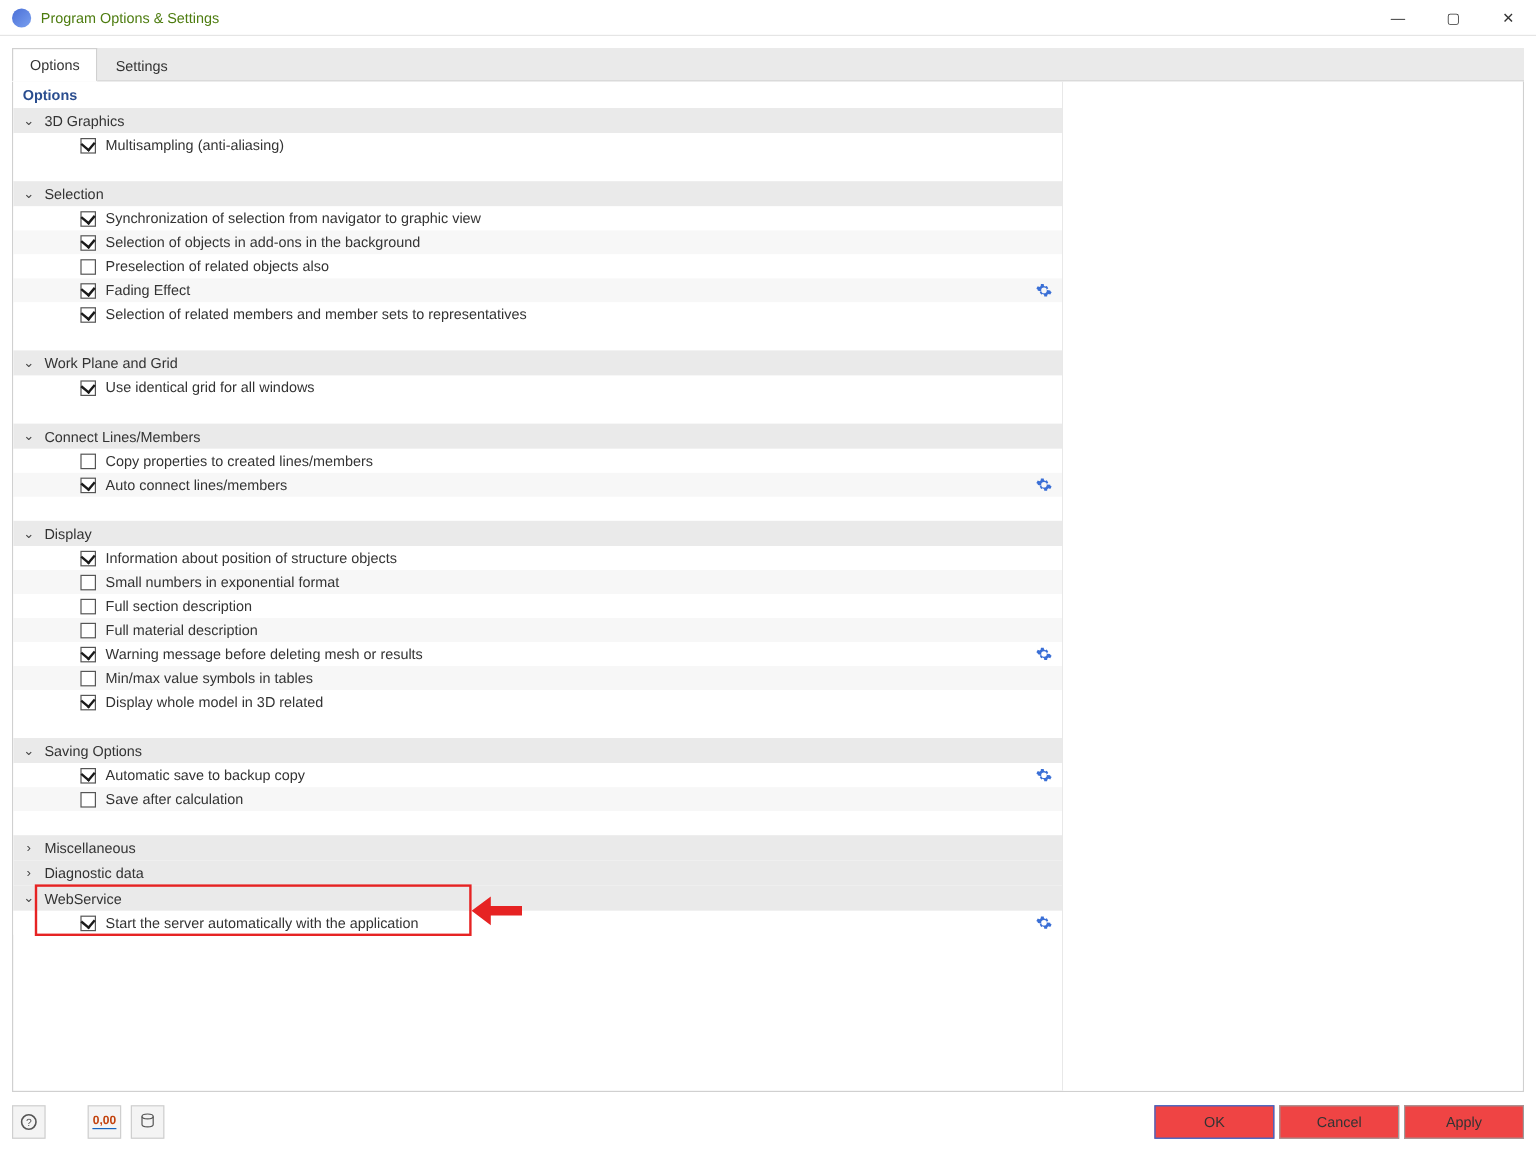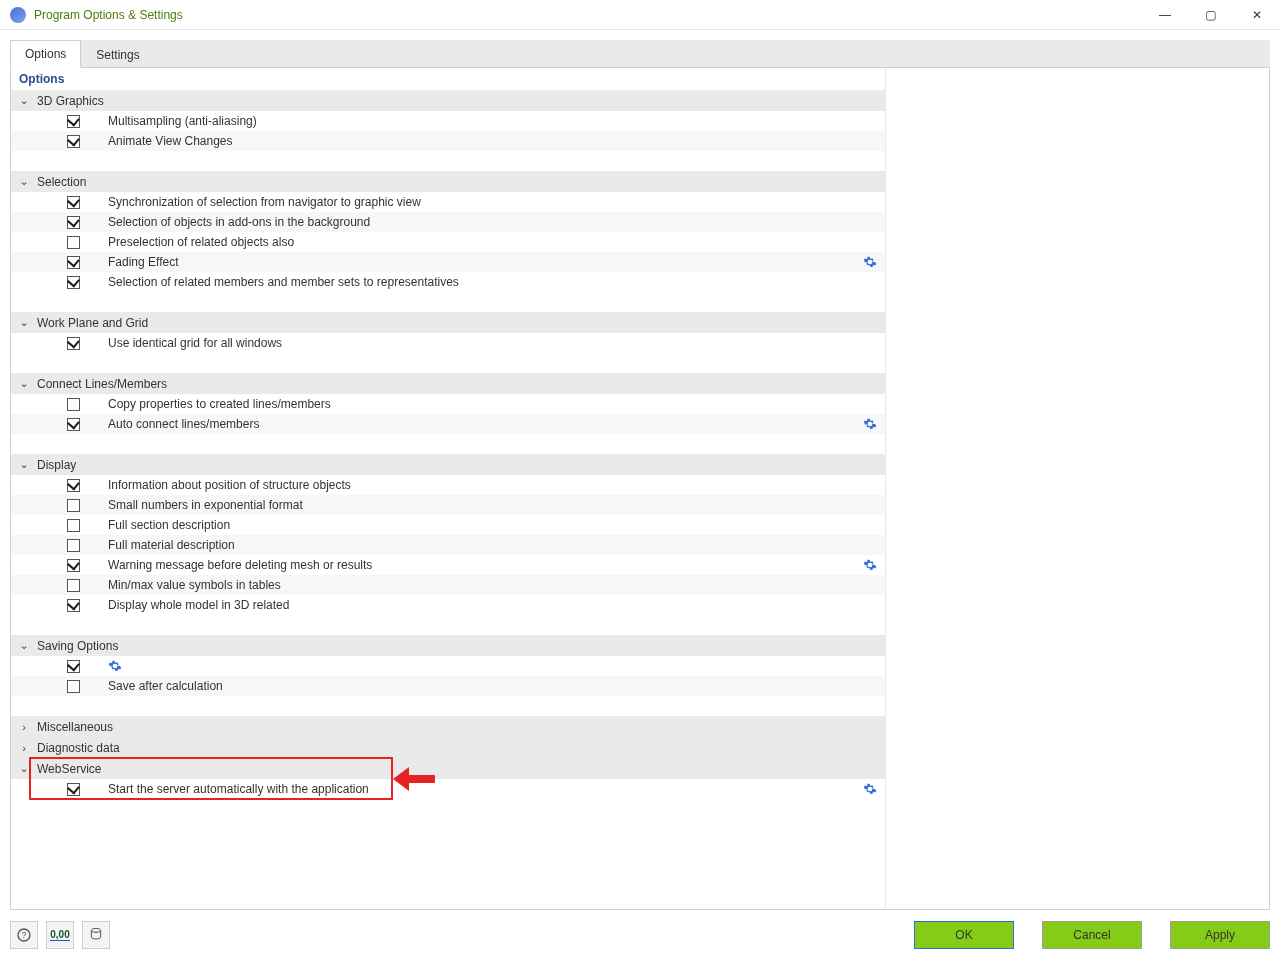--- a/index.html
+++ b/index.html
@@ -106,21 +106,20 @@
   }
   .group-name {}
   .body {}
   .row {
     display:flex;
     align-items:center;
     height: 20px;
     padding-left: 56px;
     padding-right: 8px;
     font-size: 12px;
-    gap: 20px;
   }
   .row:nth-child(even) { background:#f7f7f7; }
   .row:nth-child(odd)  { background:#ffffff; }
   .cb {
     width: 13px; height: 13px;
     border: 1px solid #555;
     margin-right: 8px;
     display:inline-flex;
     align-items:center;
     justify-content:center;
@@ -179,22 +178,22 @@
     margin-right: 8px;
     display:inline-flex;
     align-items:center; justify-content:center;
     font-size:14px;
   }
   .footer .spacer { flex:1; }
   .btn {
     min-width: 100px;
     height: 28px;
     border: 1px solid #9c9c9c;
-    background: #84cc16;
-    margin-left: 28px;
+    background: #ef4444;
+    margin-left: 4px;
     font-size: 12px;
     display:inline-flex;
     align-items:center; justify-content:center;
     padding: 0 18px;
   }
   .btn.primary { border-color:#2a6bd6; }
 </style>
 </head>
 <body>
 
@@ -227,24 +226,20 @@
       <div class="group">
         <div class="group-header">
           <span class="chevron">⌄</span>
           <span class="group-name">3D Graphics</span>
         </div>
         <div class="body">
           <div class="row">
             <span class="cb checked"></span>
             <span class="lbl">Multisampling (anti-aliasing)</span>
           </div>
-          <div class="row">
-            <span class="cb checked"></span>
-            <span class="lbl">Animate View Changes</span>
-          </div>
           <div class="gap"></div>
         </div>
       </div>
 
       <div class="group">
         <div class="group-header">
           <span class="chevron">⌄</span>
           <span class="group-name">Selection</span>
         </div>
         <div class="body">
@@ -358,20 +353,21 @@
       </div>
 
       <div class="group">
         <div class="group-header">
           <span class="chevron">⌄</span>
           <span class="group-name">Saving Options</span>
         </div>
         <div class="body">
           <div class="row">
             <span class="cb checked"></span>
+            <span class="lbl">Automatic save to backup copy</span>
             <span class="gear">
                 <svg viewBox="0 0 24 24" fill="currentColor">
                   <path d="M12 8a4 4 0 100 8 4 4 0 000-8zm9 4a7.9 7.9 0 01-.1 1l2 1.6-2 3.4-2.4-1a8 8 0 01-1.7 1l-.4 2.6h-4l-.4-2.6a8 8 0 01-1.7-1l-2.4 1-2-3.4 2-1.6A7.9 7.9 0 013 12c0-.3 0-.7.1-1l-2-1.6 2-3.4 2.4 1a8 8 0 011.7-1L7.6 3h4l.4 2.6a8 8 0 011.7 1l2.4-1 2 3.4-2 1.6c.1.3.1.7.1 1z"></path>
                 </svg>
               </span>
           </div>
           <div class="row">
             <span class="cb"></span>
             <span class="lbl">Save after calculation</span>
           </div>
@@ -420,21 +416,21 @@
   </div>
 </div>
 
 <div class="footer">
   <div class="ficon">
     <svg width="16" height="16" viewBox="0 0 24 24">
         <circle cx="12" cy="12" r="9" fill="none" stroke="#555" stroke-width="2"></circle>
         <text x="12" y="17" text-anchor="middle" font-size="13" fill="#555">?</text>
       </svg>
   </div>
-  <div class="ficon" style="color:#14532d;font-weight:bold;">
+  <div class="ficon" style="color:#c2410c;font-weight:bold;margin-left:27px;">
     <span style="font-size:10px;border-bottom:1px solid #1565c0;">0,00</span>
   </div>
   <div class="ficon">
     <svg width="16" height="16" viewBox="0 0 24 24">
         <ellipse cx="12" cy="5" rx="7" ry="3" fill="none" stroke="#555" stroke-width="1.5"></ellipse>
         <path d="M5 5v10c0 1.7 3.1 3 7 3s7-1.3 7-3V5" fill="none" stroke="#555" stroke-width="1.5"></path>
       </svg>
   </div>
   <span class="spacer"></span>
   <div class="btn primary">OK</div>

